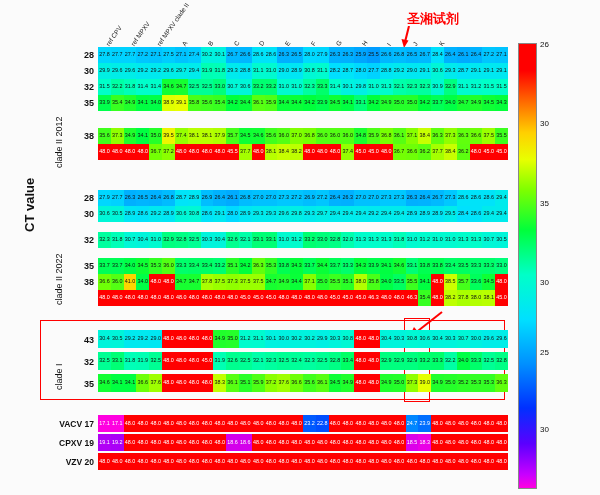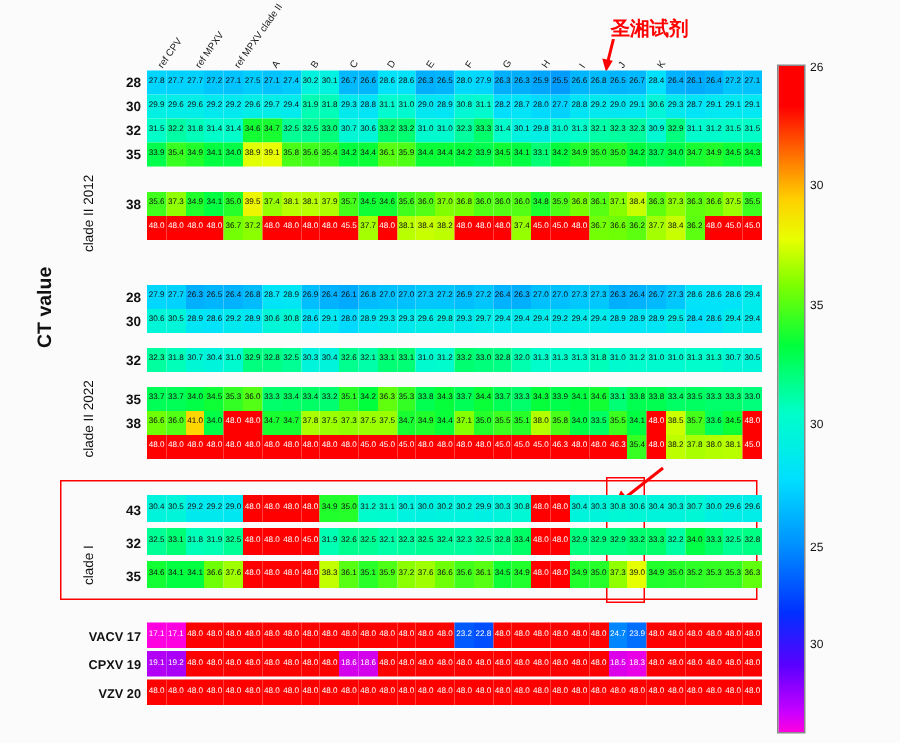--- a/index.html
+++ b/index.html
@@ -153,21 +153,21 @@
 
   <div class="grp-label" style="left:54px;top:168px;">clade II 2012</div>
   <div class="grp-label" style="left:54px;top:305px;">clade II 2022</div>
   <div class="grp-label" style="left:54px;top:390px;">clade I</div>
 
   <div class="cbar"></div>
   <div class="cbtick" style="top:40px;">26</div>
   <div class="cbtick" style="top:119px;">30</div>
   <div class="cbtick" style="top:199px;">35</div>
   <div class="cbtick" style="top:278px;">30</div>
-  <div class="cbtick" style="top:360px;">25</div>
+  <div class="cbtick" style="top:348px;">25</div>
   <div class="cbtick" style="top:425px;">30</div>
 
   <div class="box-clade1"></div>
   <div class="box-col"></div>
 
 <div class="cell" style="position: absolute; left: 98px; top: 47px; width: 12.8125px; height: 16px; background: rgb(0, 213, 255); color: rgb(17, 17, 17);">27.8</div>
     <div class="cell" style="position: absolute; left: 110.812px; top: 47px; width: 12.8125px; height: 16px; background: rgb(0, 210, 255); color: rgb(17, 17, 17);">27.7</div>
     <div class="cell" style="position: absolute; left: 123.625px; top: 47px; width: 12.8125px; height: 16px; background: rgb(0, 210, 255); color: rgb(17, 17, 17);">27.7</div>
     <div class="cell" style="position: absolute; left: 136.438px; top: 47px; width: 12.8125px; height: 16px; background: rgb(0, 198, 255); color: rgb(17, 17, 17);">27.2</div>
     <div class="cell" style="position: absolute; left: 149.25px; top: 47px; width: 12.8125px; height: 16px; background: rgb(0, 195, 255); color: rgb(17, 17, 17);">27.1</div>

